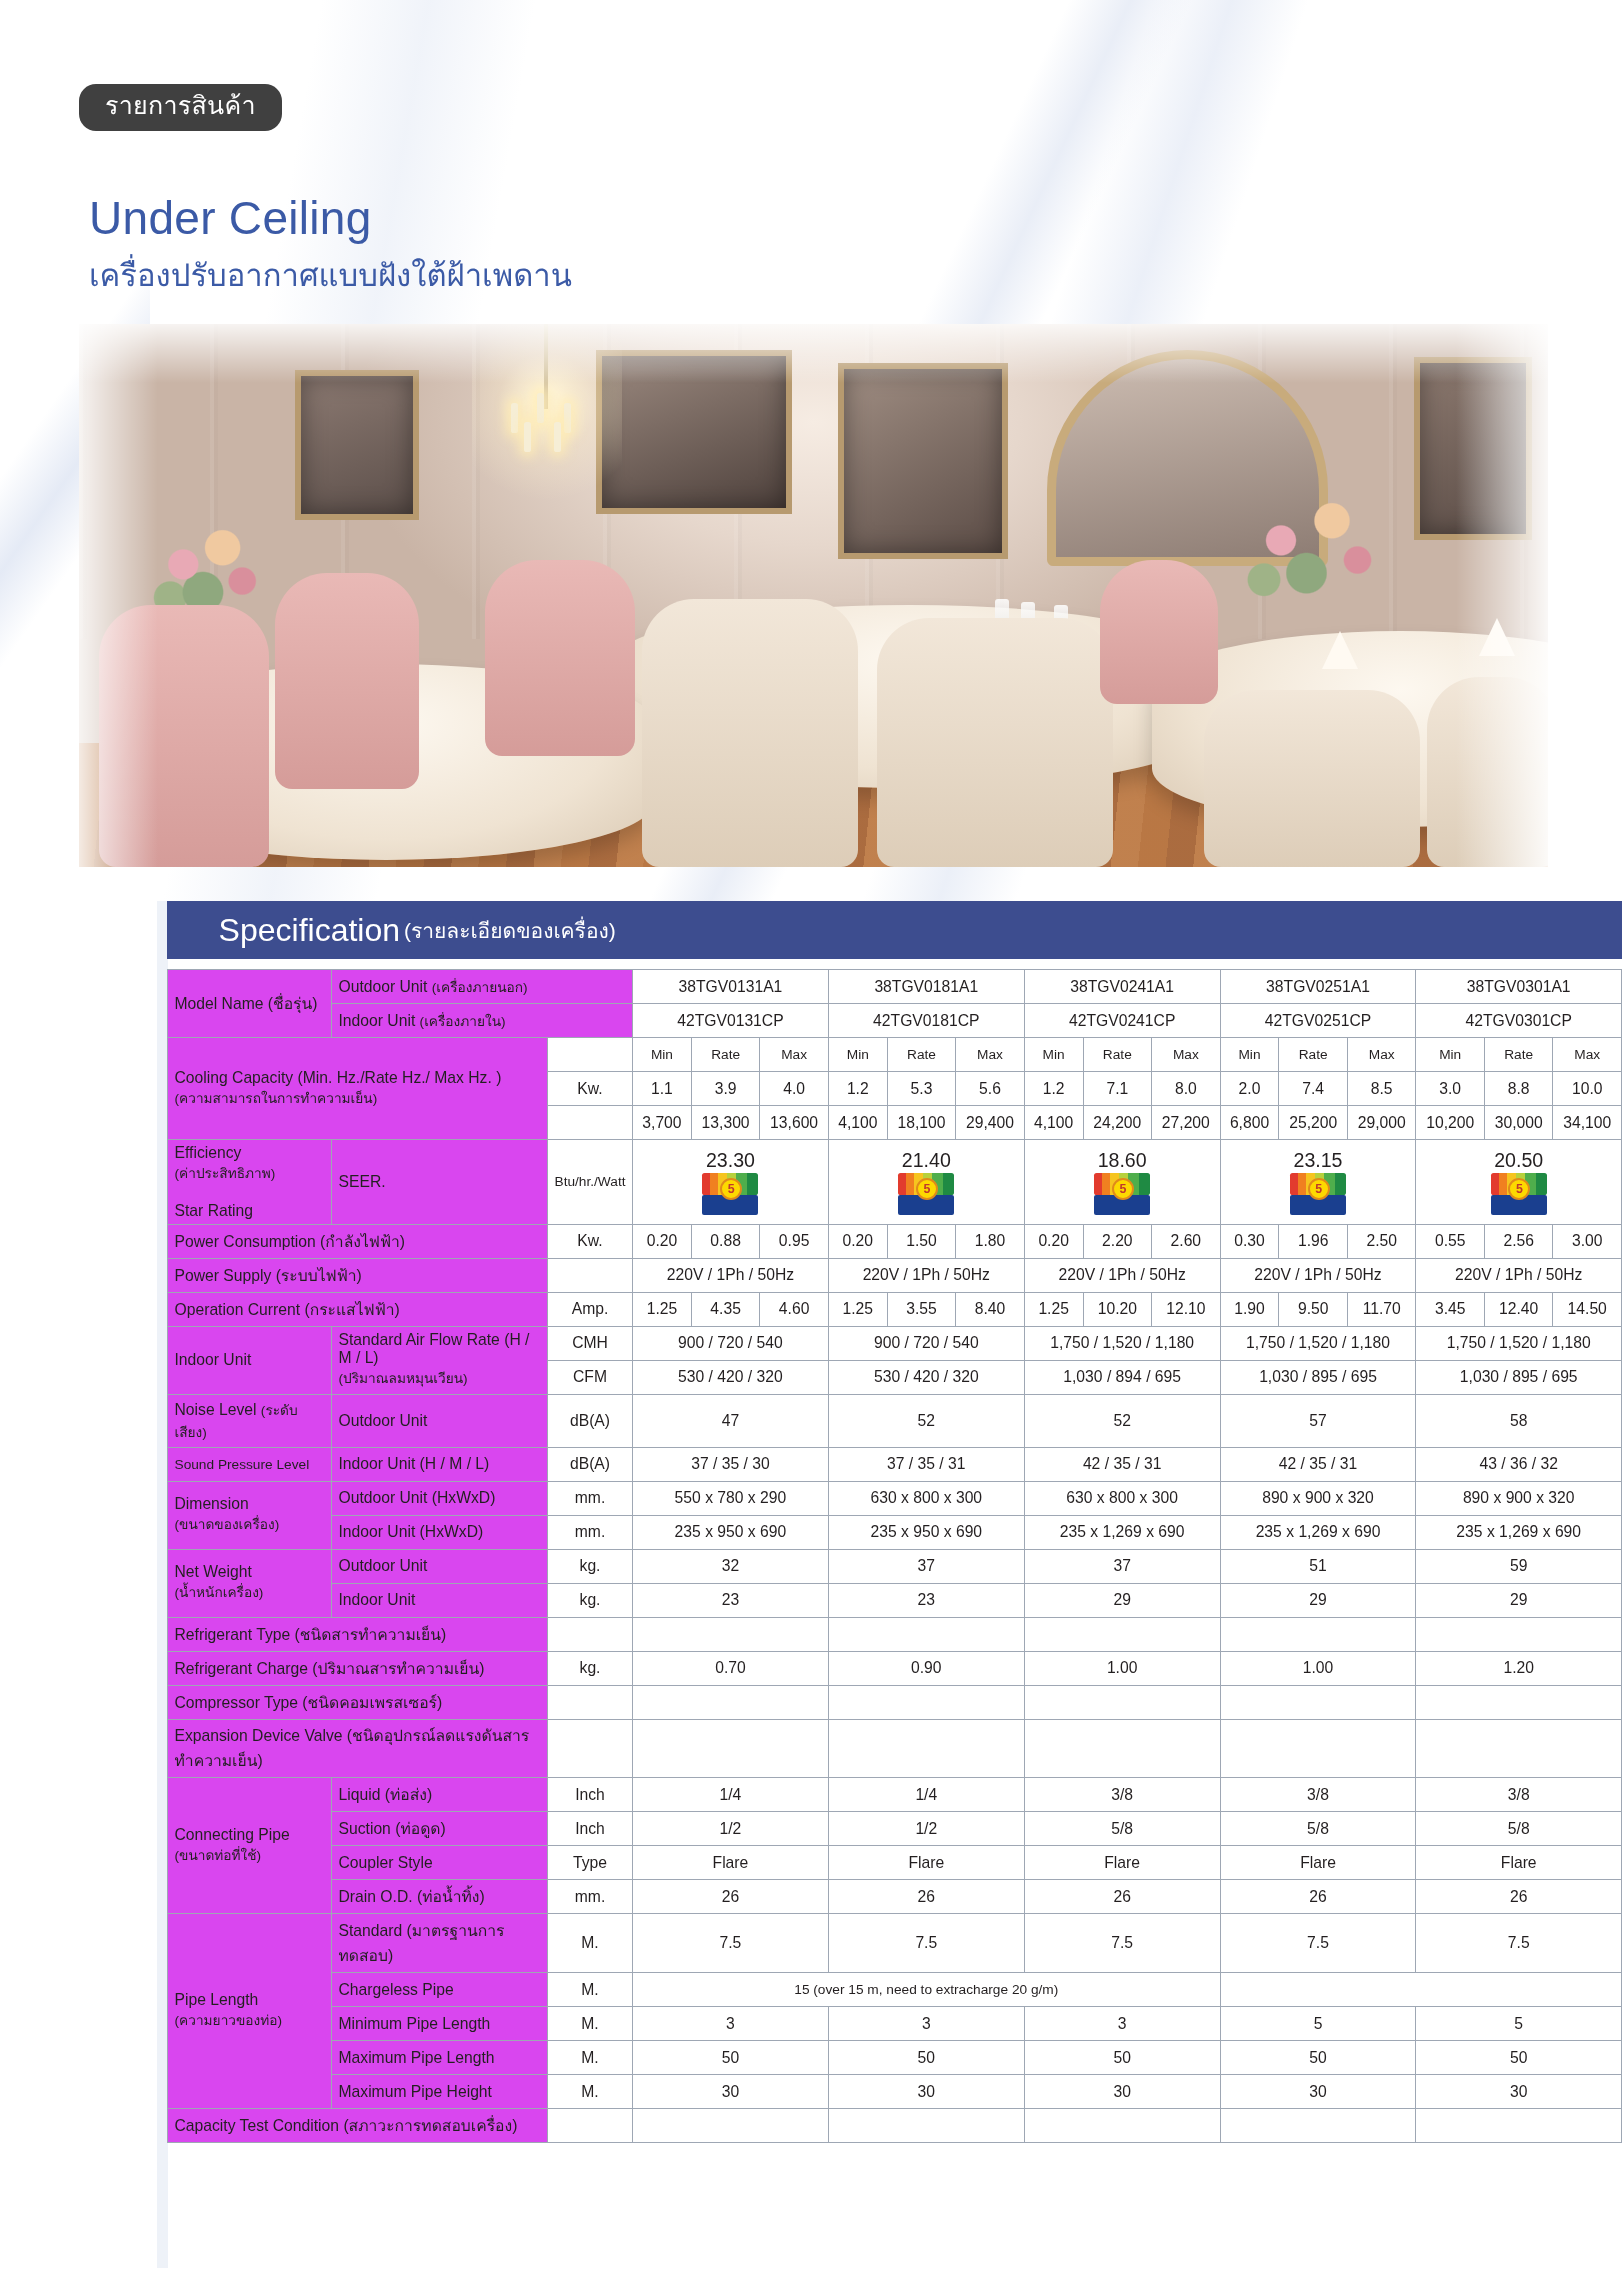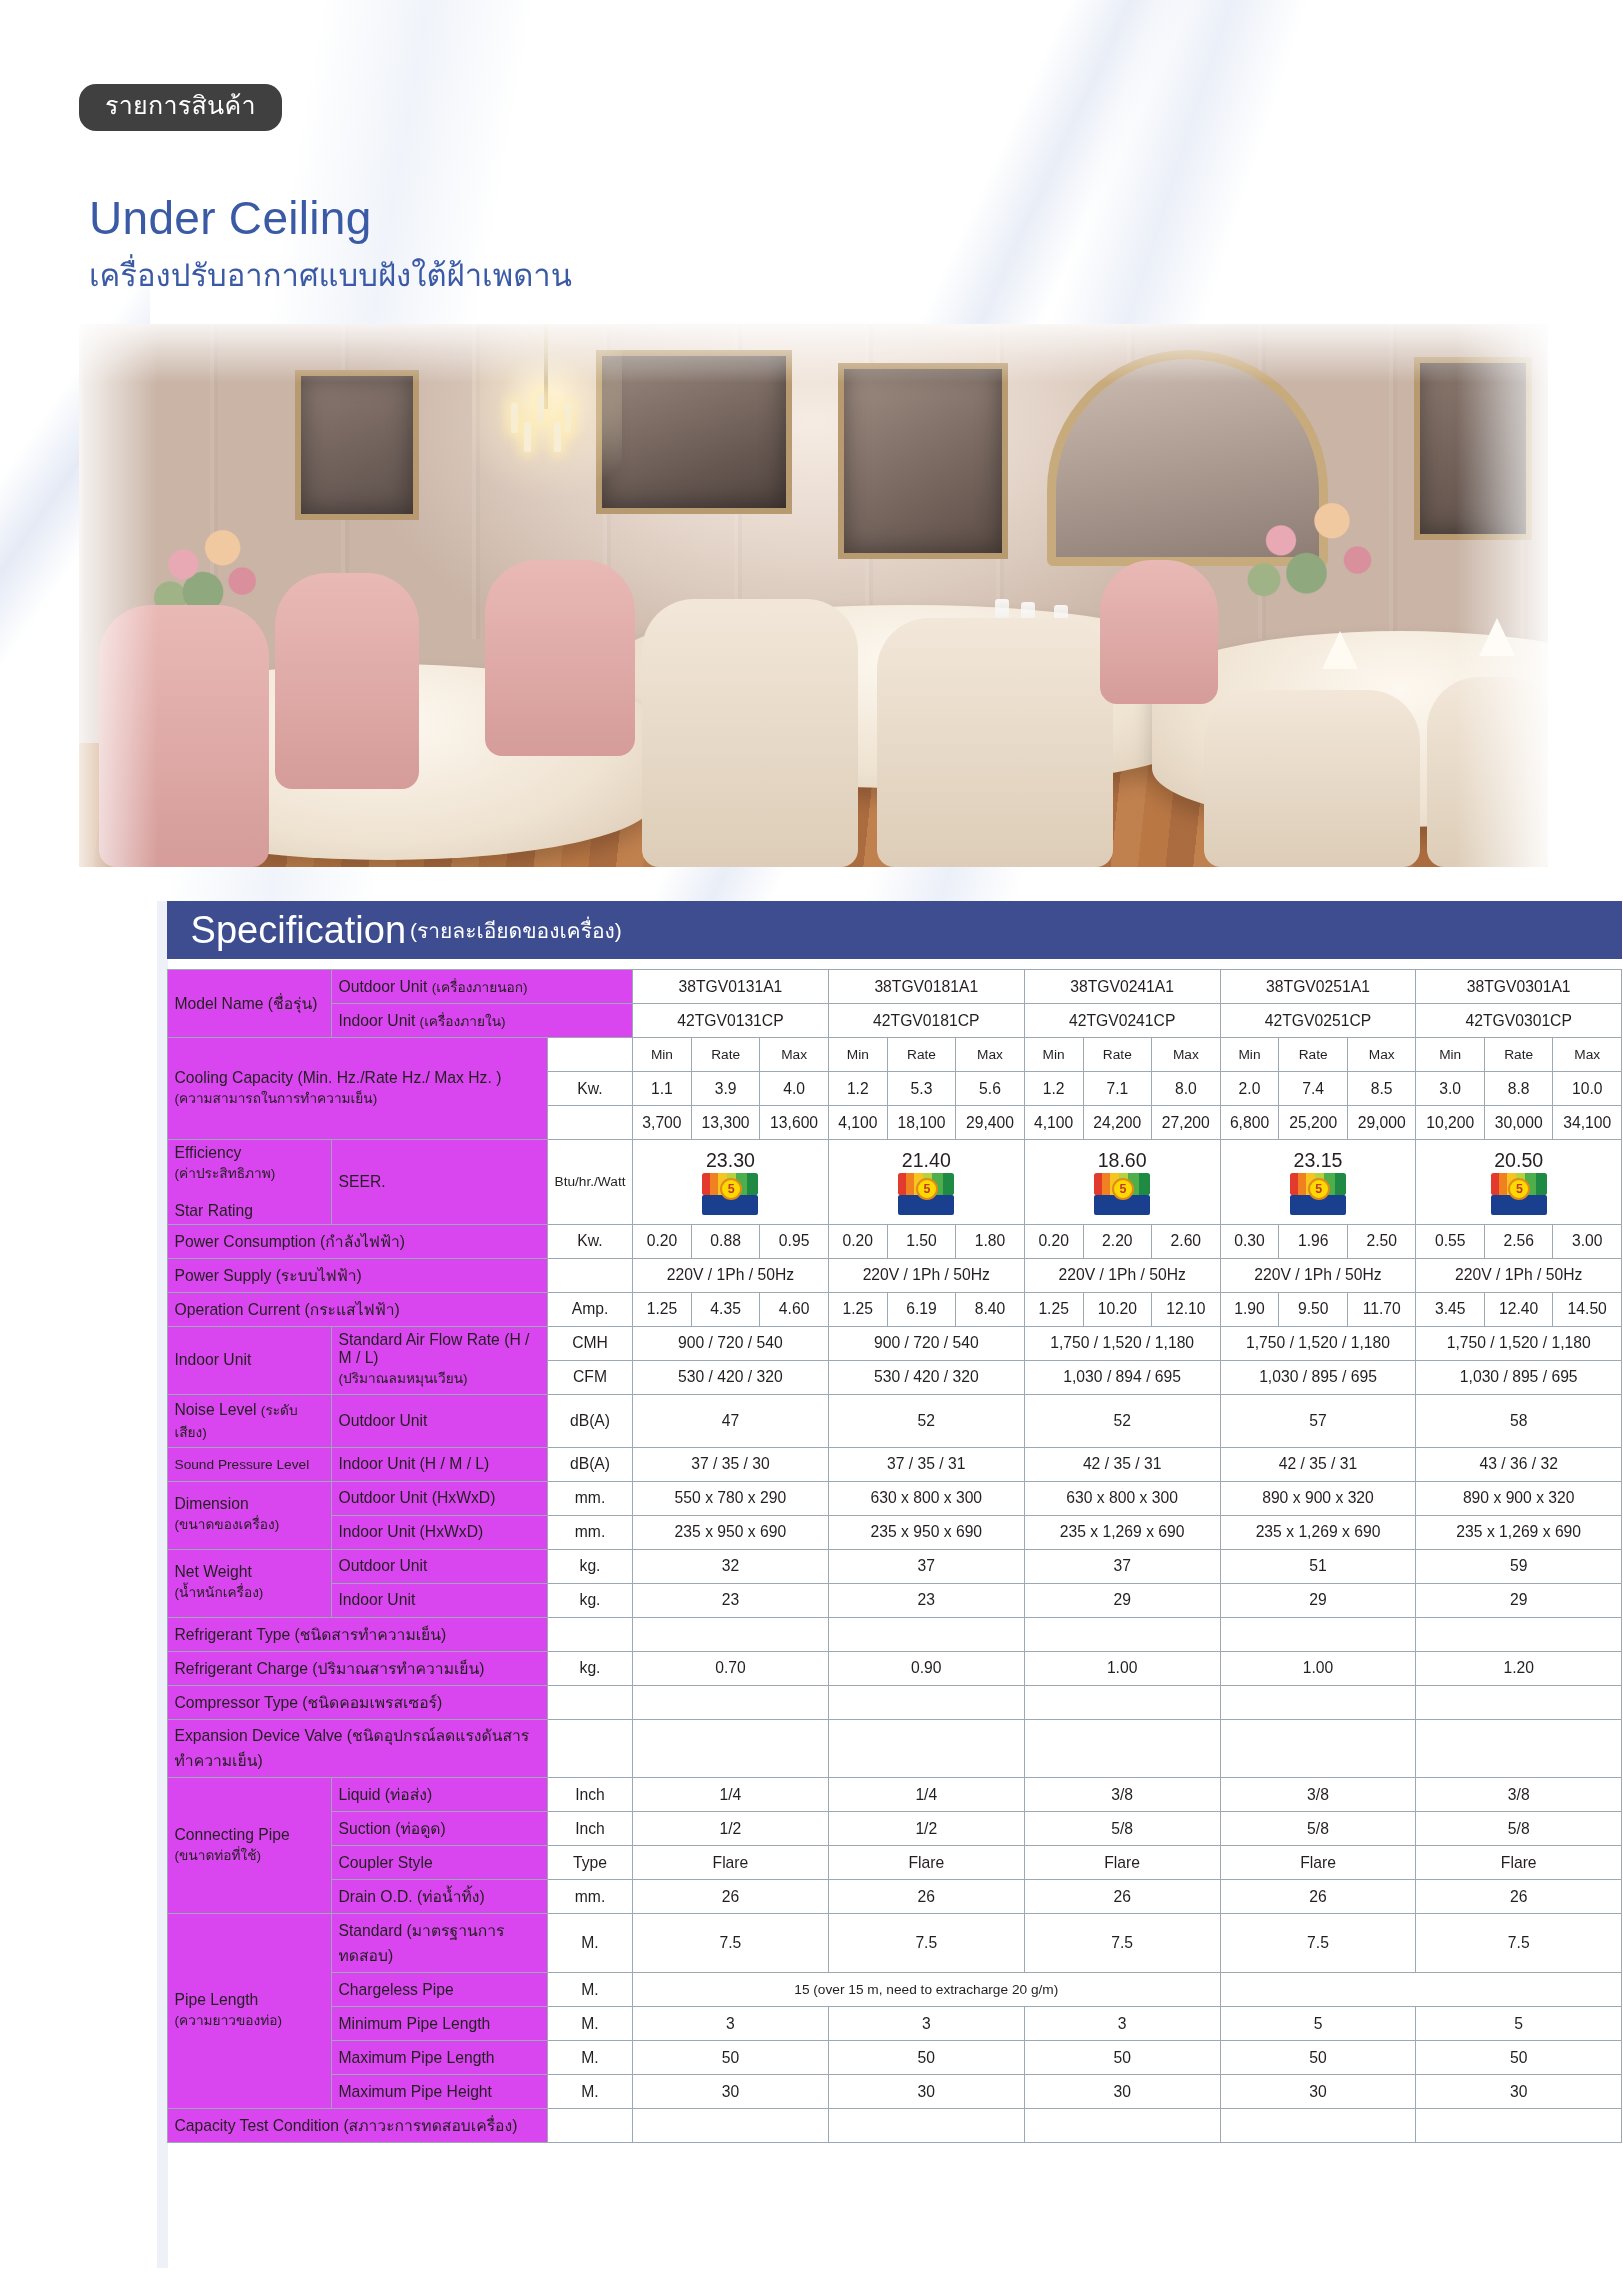--- a/index.html
+++ b/index.html
@@ -131,21 +131,21 @@
     background:linear-gradient(180deg, rgba(255,255,255,.85), rgba(255,255,255,0)); }
   .spec-rail {
     position:absolute; left:157px; top:901px; width:10.5px; height:1367px;
     background:#eef2f8;
   }
   .spec-header {
     position:absolute; left:167px; top:901px; width:1455px; height:58px;
     background:#3d4d8f; color:#fff;
     display:flex; align-items:center; padding-left:23.6px;
   }
-  .spec-header .big { font-size:38px; }
+  .spec-header .big { font-size:32px;margin-left:28px; }
   .spec-header .small { font-size:21px; margin-left:3.9px; }
 
   table.spec {
     position:absolute; left:167px; top:969px; width:1455px;
     border-collapse: collapse;
     font-size: 15.7px; color:#231f20;
   }
   table.spec td {
     border:0.7px solid #9ea7b4;
     padding: 3.9px 6.5px;
@@ -383,21 +383,21 @@
         <td class="c" colspan="3">220V / 1Ph / 50Hz</td>
         <td class="c" colspan="3">220V / 1Ph / 50Hz</td>
       </tr>
       <tr>
         <td class="lbl l" colspan="2">Operation Current (กระแสไฟฟ้า)</td>
         <td class="c">Amp.</td>
         <td class="c">1.25</td>
         <td class="c">4.35</td>
         <td class="c">4.60</td>
         <td class="c">1.25</td>
-        <td class="c">6.19</td>
+        <td class="c">3.55</td>
         <td class="c">8.40</td>
         <td class="c">1.25</td>
         <td class="c">10.20</td>
         <td class="c">12.10</td>
         <td class="c">1.90</td>
         <td class="c">9.50</td>
         <td class="c">11.70</td>
         <td class="c">3.45</td>
         <td class="c">12.40</td>
         <td class="c">14.50</td>

